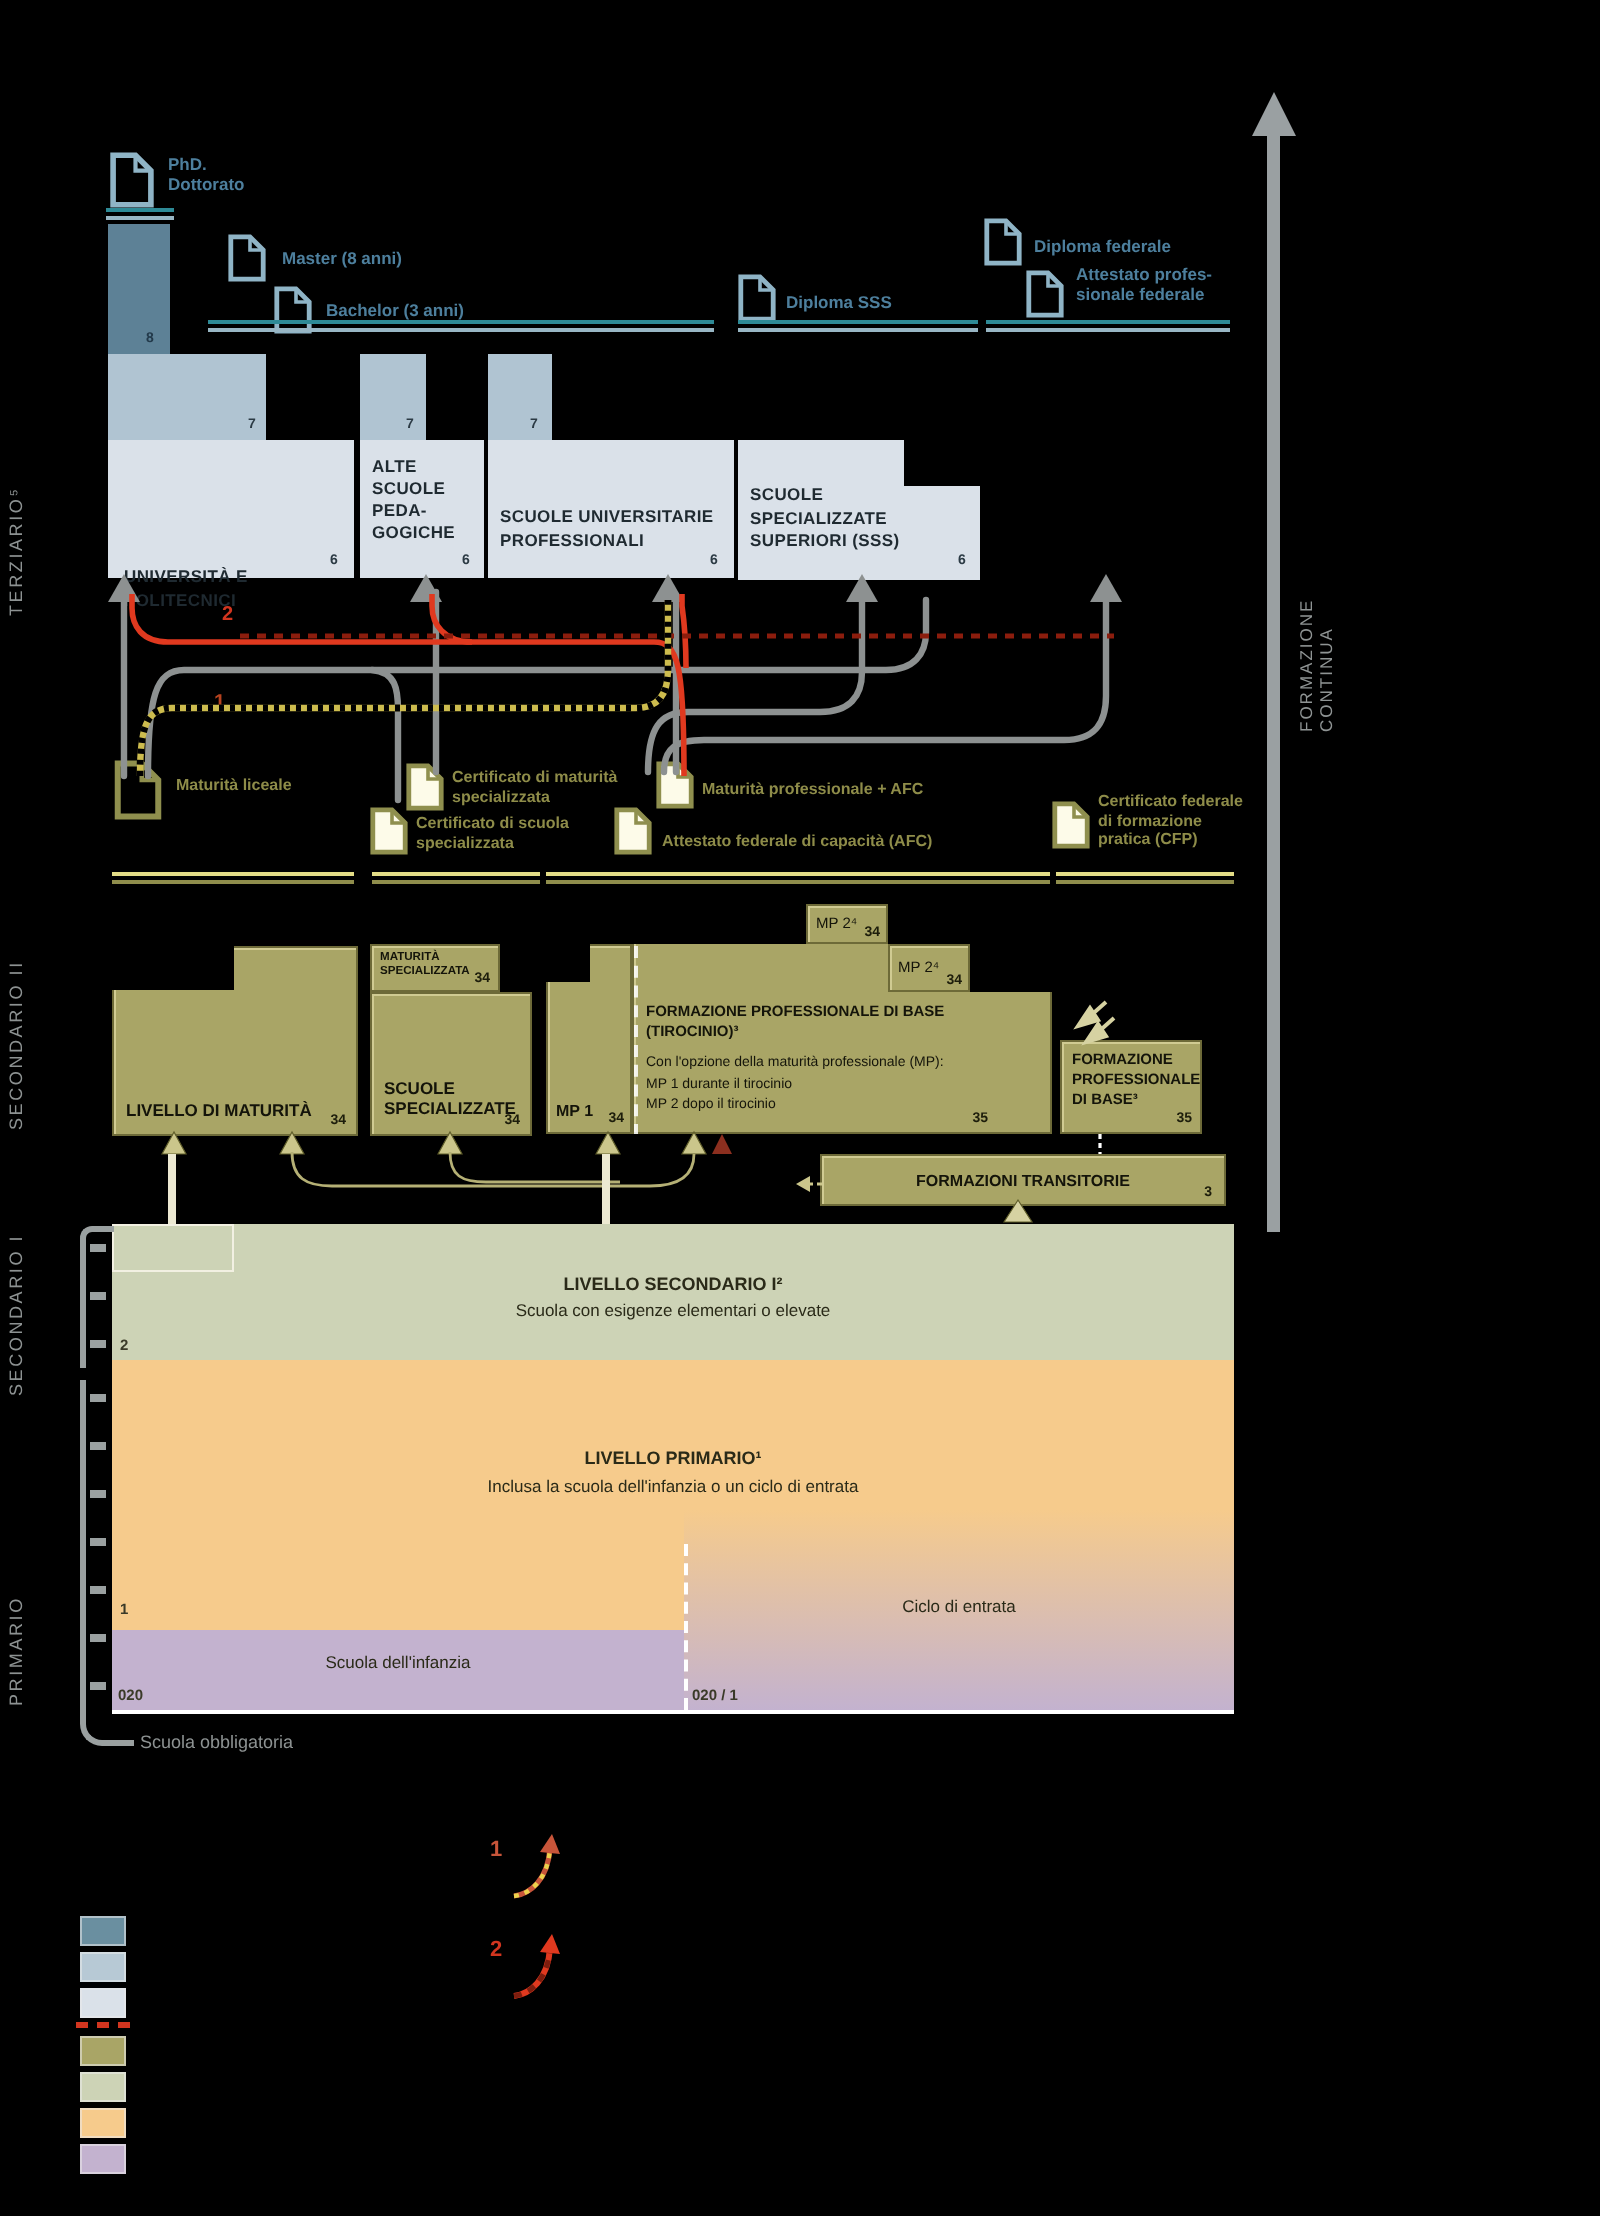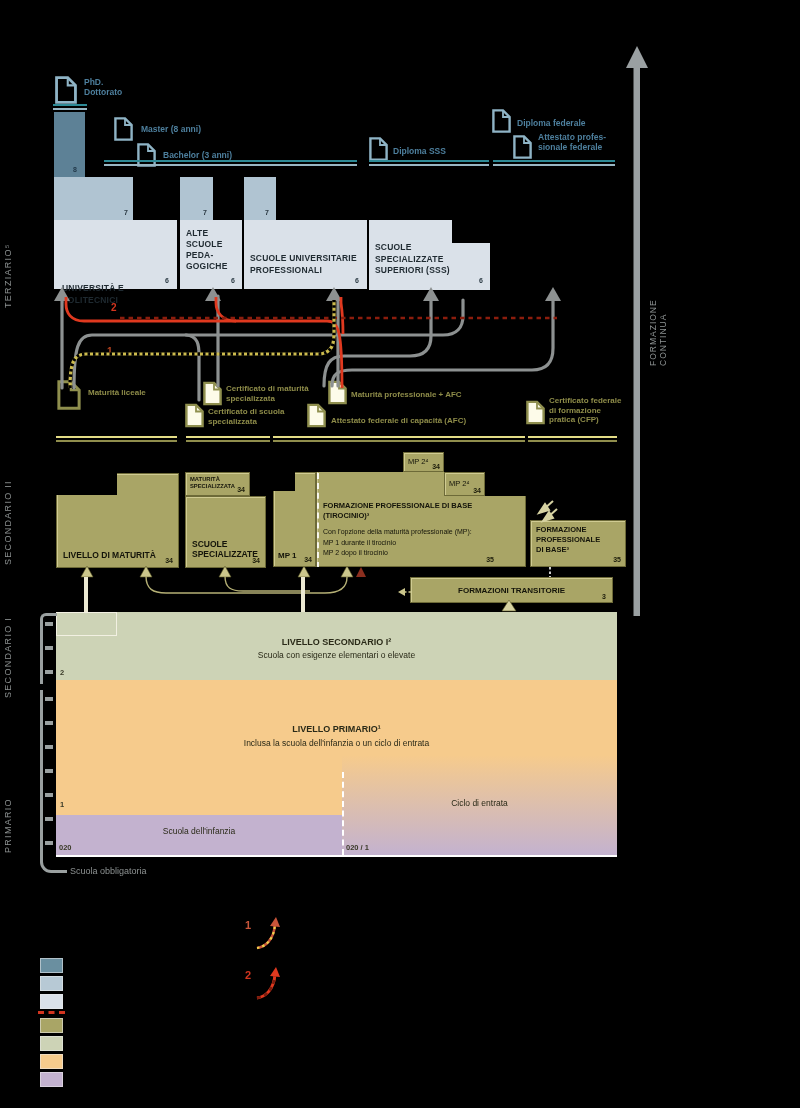--- a/index.html
+++ b/index.html
@@ -213,21 +213,21 @@
 
   <div class="olive-box" style="left:403px;top:452px;width:41px;height:20px;">
     <div class="olive-label" style="left:4px;top:4px;font-size:7.5px;font-weight:400;">MP 2⁴</div>
     <div class="o-num" style="right:3px;bottom:1px;">34</div>
   </div>
   <div class="olive-box" style="left:444px;top:472px;width:41px;height:24px;">
     <div class="olive-label" style="left:4px;top:6px;font-size:7.5px;font-weight:400;">MP 2⁴</div>
     <div class="o-num" style="right:3px;bottom:1px;">34</div>
   </div>
 
-  <div class="olive-box" style="left:530px;top:520px;width:96px;height:47px;">
+  <div class="olive-box" style="left:530px;top:520px;width:71px;height:47px;">
     <div class="olive-label" style="left:5px;top:4px;font-size:7.5px;line-height:10px;">FORMAZIONE
 PROFESSIONALE
 DI BASE³</div>
     <div class="o-num" style="right:4px;bottom:3px;">35</div>
   </div>
 
   <div class="olive-box" style="left:410px;top:577px;width:203px;height:26px;">
     <div class="olive-label" style="left:0;top:8px;width:100%;text-align:center;font-size:8px;">FORMAZIONI TRANSITORIE</div>
     <div class="o-num" style="right:6px;bottom:2px;">3</div>
   </div>

